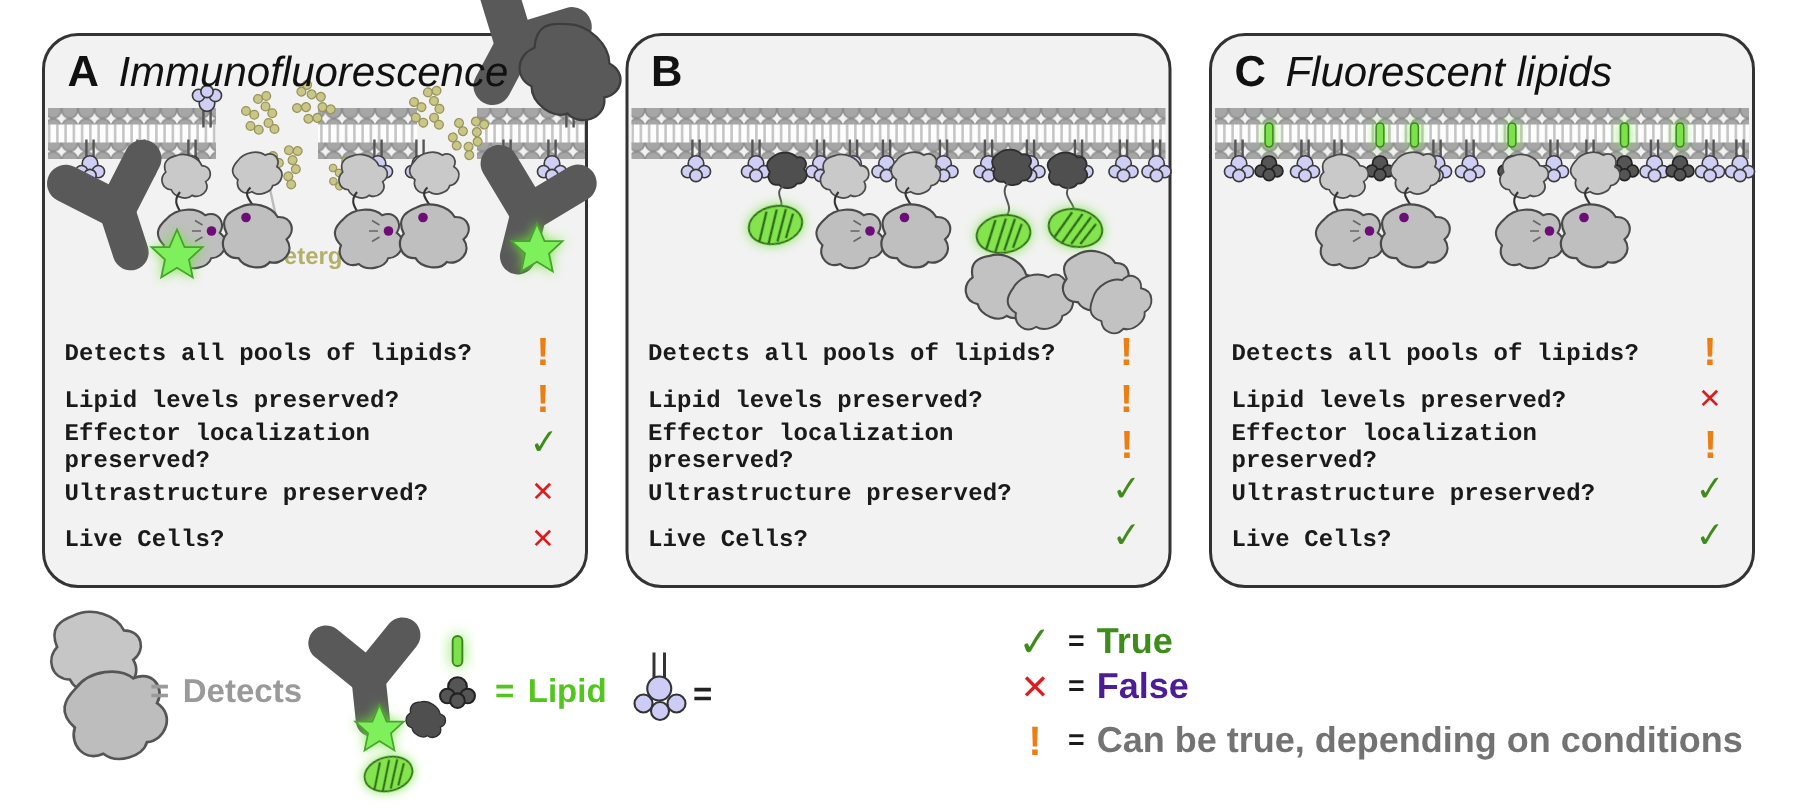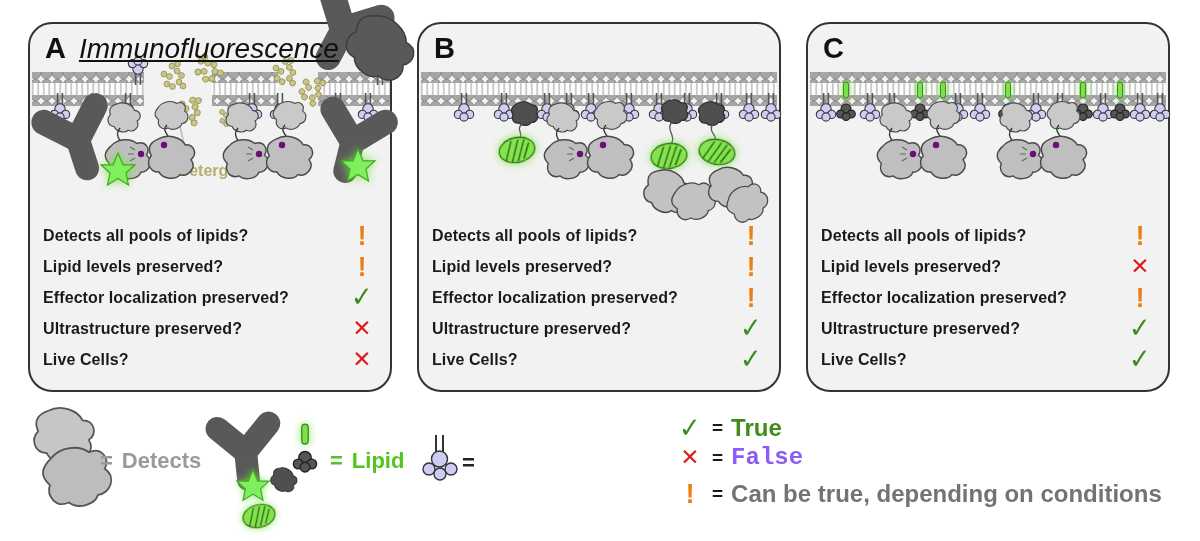--- a/index.html
+++ b/index.html
@@ -13,28 +13,28 @@
     position:absolute;top:22px;width:360px;height:366px;
     background:#f2f2f2;border:2px solid #333;border-radius:24px;
   }
   #panel-a{left:28px;} #panel-b{left:417px;} #panel-c{left:806px;}
 
   .panel-title{
     position:absolute;top:8px;left:15px;z-index:3;display:flex;gap:13px;align-items:baseline;
     color:#111;white-space:nowrap;
   }
   .panel-letter{font-size:29px;font-weight:700;}
-  .panel-name{font-size:28px;font-style:italic;text-decoration:underline;}
+  .panel-name{font-size:28px;font-style:italic;}
 
   .panel-art{position:absolute;top:0;left:0;width:360px;height:195px;overflow:visible;z-index:1;}
   svg text{font-family:"Liberation Sans","DejaVu Sans",sans-serif;}
 
   
   .checklist{position:absolute;top:196px;left:13px;right:13px;z-index:2;}
-  .check-row{height:31px;display:flex;justify-content:space-between;align-items:center;}
+  .check-row{height:31px;display:flex;justify-content:space-between;align-items:center;font-family:Liberation Mono, monospace;}
   .q{font-size:16px;font-weight:700;color:#1a1a1a;letter-spacing:0.1px;}
   .sym{width:30px;text-align:center;font-weight:700;line-height:1;}
   .sym[data-sym="check"]{color:#3f8c1c;font-size:27px;transform:rotate(-4deg);}
   .sym[data-sym="cross"]{color:#dd1d1d;font-size:23px;}
   .sym[data-sym="warn"]{color:#ec7f14;font-size:26px;transform:scaleY(1.05);}
 
   
   .legend-icon{position:absolute;overflow:visible;}
   #effector-icon-svg{left:24px;top:404px;width:90px;height:110px;}
   #probe-icon-svg{left:193px;top:398px;width:135px;height:145px;}
@@ -49,21 +49,21 @@
   #target-label .eq{color:#222;}
 
   .verdict-row{position:absolute;display:flex;align-items:center;gap:8px;white-space:nowrap;}
   #verdict-true{left:676px;top:414px;}
   #verdict-false{left:676px;top:444px;}
   #verdict-cond{left:676px;top:480px;}
   .verdict-row .sym{width:28px;}
   .verdict-row .eq{font-weight:700;font-size:19px;color:#1a1a1a;}
   .verdict-row .lbl{font-weight:700;font-size:24px;}
   #verdict-true .lbl{color:#3f8c1c;}
-  #verdict-false .lbl{color:#8b5cf6;font-family:Liberation Mono, monospace;}
+  #verdict-false .lbl{color:#4c1d95;}
   #verdict-cond .lbl{color:#737373;}
 </style>
 </head>
 <body>
 
 <svg width="0" height="0" style="position:absolute" aria-hidden="true">
 <defs>
   <pattern id="pHeads" width="11" height="11" patternUnits="userSpaceOnUse">
     <circle cx="5.5" cy="5.5" r="5.2" fill="#a6a6a6" stroke="#8d8d8d" stroke-width="1"></circle>
   </pattern>
@@ -288,20 +288,21 @@
       <div class="check-row">
         <span class="q">Live Cells?</span>
         <span class="sym" data-sym="check">✓</span>
       </div>
     </div>
   </div>
 
   <div class="panel" id="panel-c">
     <div class="panel-title">
       <span class="panel-letter">C</span>
+      <span class="panel-name">Fluorescent lipids</span>
     </div>
     <svg class="panel-art" viewBox="0 0 360 195">
       <g>
         <rect x="2" y="57" width="356" height="16" fill="url(#pTails)"></rect>
         <rect x="2" y="48" width="356" height="11" fill="url(#pHeads)"></rect>
         <rect x="2" y="71" width="356" height="11" fill="url(#pHeads)"></rect>
       </g>
       <g>
         <use href="#lipL" transform="translate(18,82)"></use>
         <use href="#lipL" transform="translate(62,82)"></use>

